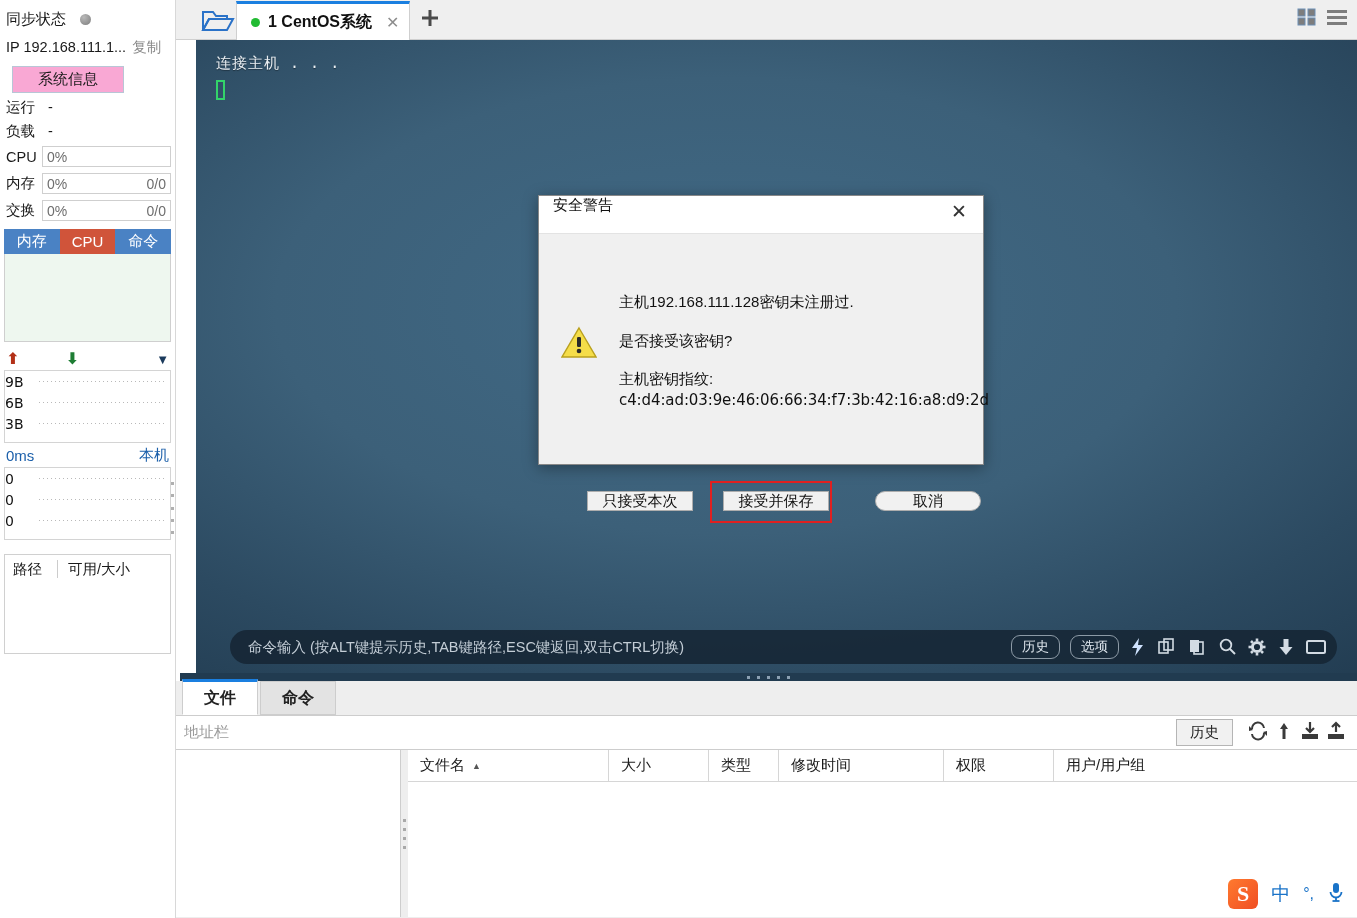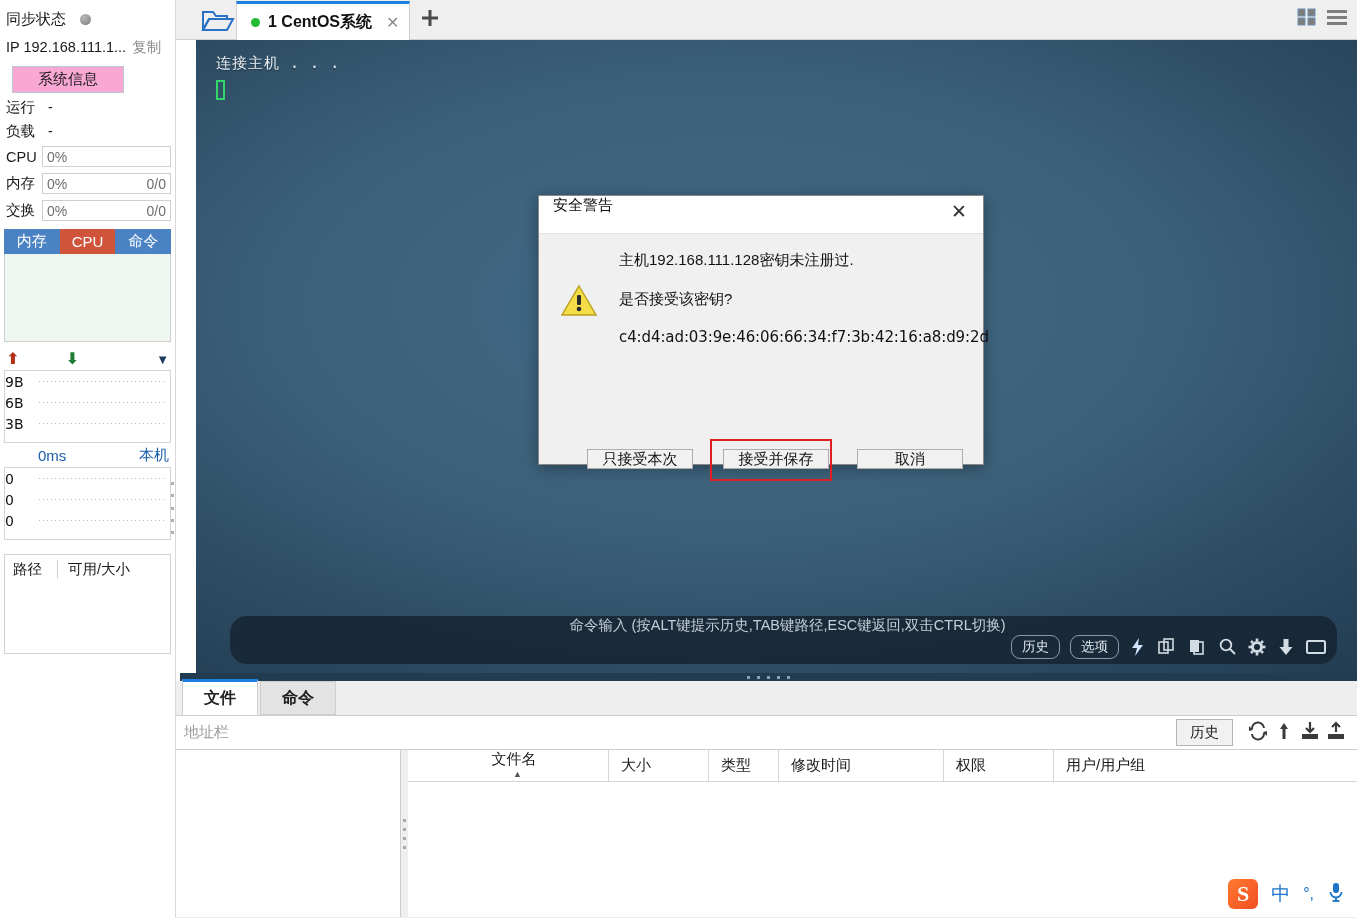--- a/index.html
+++ b/index.html
@@ -82,21 +82,21 @@
     height: 21px; display: flex; align-items: center;
     font-size: 14px; color: #111; font-family: "DejaVu Sans", sans-serif;
   }
   .gline span.lbl { width: 34px; }
   .gline span.dots {
     flex: 1; height: 1px;
     background-image: repeating-linear-gradient(to right,#b9b9b9 0 1px,transparent 1px 4px);
     margin-right: 6px;
   }
 
-  .lat-head { display: flex; height: 24px; align-items: center; padding: 0 6px; margin-left: 32px; }
+  .lat-head { display: flex; height: 24px; align-items: center; padding: 0 6px; }
   .lat-ms { color: #1b5faa; font-size: 15px; }
   .lat-host { margin-left: auto; color: #1b5faa; font-size: 15px; }
 
   .path-box {
     margin: 14px 4px 0 4px; border: 1px solid #d0d0d0; height: 100px; background: #fff;
   }
   .path-head { display: flex; height: 28px; align-items: center; font-size: 14.5px; color: #1a1a1a; }
   .path-head .c1 { width: 52px; padding-left: 8px; }
   .path-head .sep { width: 1px; height: 18px; background: #cccccc; }
   .path-head .c2 { padding-left: 10px; }
@@ -155,23 +155,23 @@
     letter-spacing: 1px;
     text-shadow: 0 1px 1px rgba(0,0,0,.4);
   }
   #terminal .cursor {
     position: absolute; left: 20px; top: 40px;
     width: 9px; height: 20px; border: 2px solid #33d46a;
   }
 
   
   #cmdbar {
-    position: absolute; left: 34px; bottom: 9px; width: 1107px; height: 48px;
+    position: absolute; left: 34px; bottom: 9px; width: 1107px; height: 34px;
     background: rgba(22,38,52,0.88); border-radius: 17px;
-    display: flex; align-items: center; padding: 0 10px 0 18px; flex-direction: column;
+    display: flex; align-items: center; padding: 0 10px 0 18px;
   }
   #cmdbar .ph { color: #c3cdd6; font-size: 14.5px; }
   #cmdbar .right { margin-left: auto; display: flex; align-items: center; gap: 10px; }
   .pill {
     border: 1px solid #8c9aa6; border-radius: 9px; color: #dde5ec;
     font-size: 13.5px; padding: 2px 10px; cursor: pointer;
   }
   .cico { color: #d3dbe3; cursor: pointer; display: flex; align-items: center; }
   .cico.bolt { color: #cfe3ff; }
 
@@ -213,21 +213,21 @@
 
   .fileregion { display: flex; height: 168px; border-top: 1px solid #cdcdcd; }
   .tree-pane { width: 225px; background: #fff; border-right: 1px solid #cdcdcd; }
   .list-pane { flex: 1; background: #fff; }
   .lp-header { display: flex; height: 32px; border-bottom: 1px solid #d6d6d6; align-items: center; }
   .lp-header .col {
     font-size: 15px; color: #1a1a1a; padding-left: 12px;
     display: flex; align-items: center; height: 100%;
     border-left: 1px solid #d6d6d6;
   }
-  .lp-header .col:first-child { border-left: none; flex-direction: column; }
+  .lp-header .col:first-child { border-left: none; }
   .sortcaret { margin-left: 7px; font-size: 9px; color: #555; }
 
   
   .vhandle {
     width: 7px; background: #eeeeee;
     display: flex; flex-direction: column; align-items: center; justify-content: center; gap: 6px;
     cursor: col-resize;
   }
   .vhandle i { width: 3px; height: 3px; background: #a9a9a9; display: block; }
 
@@ -256,35 +256,35 @@
   .dlg-title {
     height: 38px; background: #fff; border-bottom: 1px solid #e3e3e3;
     display: flex; align-items: flex-start; padding: 0 6px 0 14px;
   }
   .dlg-title .t { font-size: 15px; color: #111; }
   .dlg-close {
     margin-left: auto; width: 36px; height: 30px; cursor: pointer;
     display: flex; align-items: center; justify-content: center;
     font-size: 19px; color: #333;
   }
-  .dlg-body { position: relative; padding: 18px 14px 0 14px; }
+  .dlg-body { position: relative; padding: 18px 14px 0 14px; margin-top: 42px; }
   .warn-ico { position: absolute; left: 22px; top: 50px; }
   .dlg-lines { margin-left: 66px; }
   .dlg-line { font-size: 15px; color: #111; margin-bottom: 22px; line-height: 1.1; }
   .dlg-line.tight { margin-bottom: 4px; }
   .dlg-line.fp { font-family: "DejaVu Sans", sans-serif; letter-spacing: -0.1px; }
   .dlg-btns { position: absolute; left: 0; top: 215px; width: 100%; display: flex; }
   .dbtn {
     height: 20px; background: #f1f1f1; border: 1px solid #adadad;
     font-size: 15px; color: #111; cursor: pointer; font-family: inherit;
     display: flex; align-items: center; justify-content: center;
   }
   #btn-once { position: absolute; left: 48px; width: 106px; }
   #btn-save { position: absolute; left: 184px; width: 106px; }
-  #btn-cancel { position: absolute; left: 318px; width: 106px; }
+  #btn-cancel { position: absolute; left: 336px; width: 106px; border-radius: 13px; }
   #hl-box {
     position: absolute; left: 171px; top: -10px; width: 122px; height: 42px;
     border: 2px solid #e02020; pointer-events: none;
   }
 </style>
 </head>
 <body>
 
 <div id="app">
 
@@ -604,20 +604,21 @@
       <span class="warn-ico">
         <svg width="36" height="33" viewBox="0 0 36 33">
           <path d="M18 2 L35 31 L1 31 Z" fill="#f5dd49" stroke="#b9a01e" stroke-width="1.4"></path>
           <rect x="16" y="11" width="4" height="10" rx="1.3" fill="#2a2a2a"></rect>
           <circle cx="18" cy="25" r="2.3" fill="#2a2a2a"></circle>
         </svg>
       </span>
       <div class="dlg-lines">
         <div class="dlg-line">主机192.168.111.128密钥未注册过.</div>
         <div class="dlg-line">是否接受该密钥?</div>
+        <div class="dlg-line tight">主机密钥指纹:</div>
         <div class="dlg-line fp">c4:d4:ad:03:9e:46:06:66:34:f7:3b:42:16:a8:d9:2d</div>
       </div>
       <div class="dlg-btns">
         <button class="dbtn" id="btn-once">只接受本次</button>
         <button class="dbtn" id="btn-save">接受并保存</button>
         <button class="dbtn" id="btn-cancel">取消</button>
         <div id="hl-box"></div>
       </div>
     </div>
   </div>

